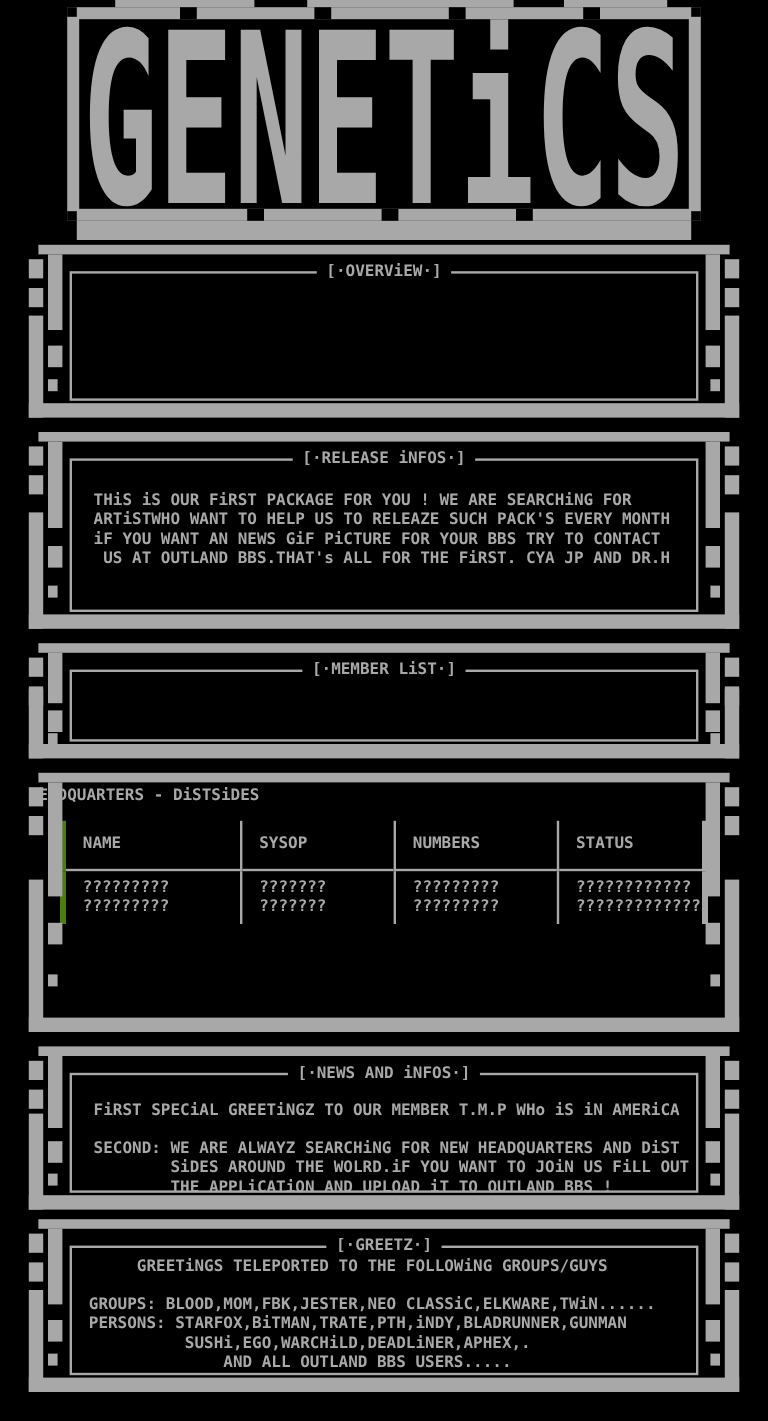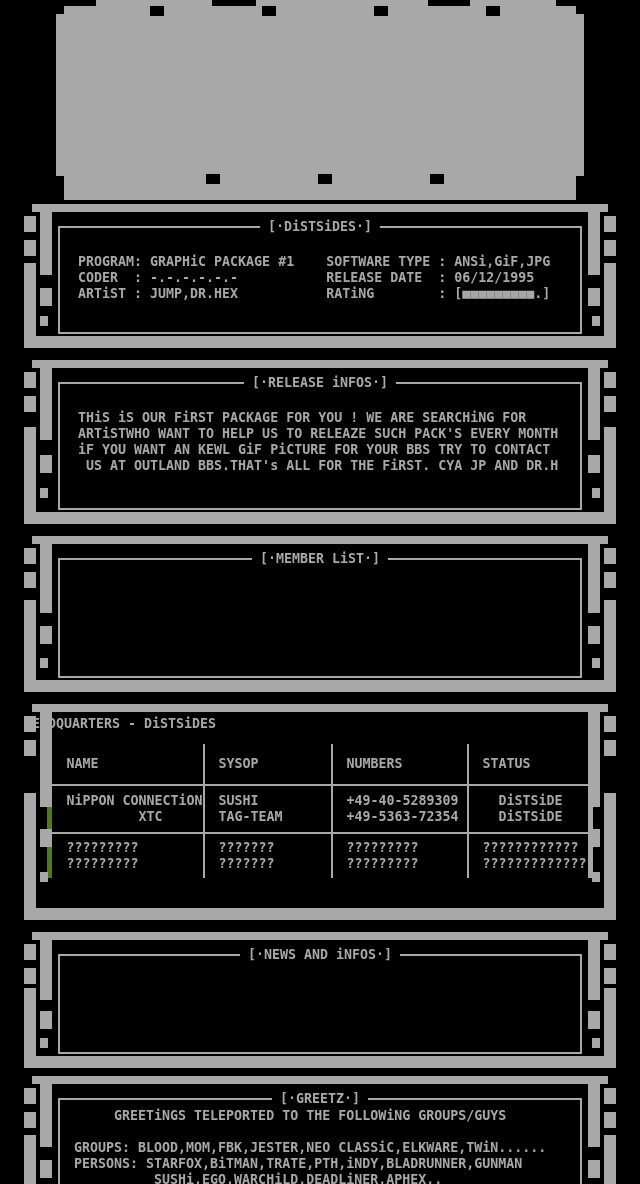--- a/index.html
+++ b/index.html
@@ -69,28 +69,30 @@
   <i class="k" style="left:56px;bottom:16px;width:8px;height:8px"></i>
   <i class="k" style="right:56px;bottom:16px;width:8px;height:8px"></i>
 
   <i class="k" style="left:150px;top:6px;width:14px;height:10px"></i>
   <i class="k" style="left:262px;top:6px;width:14px;height:10px"></i>
   <i class="k" style="left:374px;top:6px;width:14px;height:10px"></i>
   <i class="k" style="left:486px;top:6px;width:14px;height:10px"></i>
   <i class="k" style="left:206px;bottom:16px;width:14px;height:10px"></i>
   <i class="k" style="left:318px;bottom:16px;width:14px;height:10px"></i>
   <i class="k" style="left:430px;bottom:16px;width:14px;height:10px"></i>
+  <div class="lfield">
+    <svg viewBox="0 0 508 158" preserveAspectRatio="none">
+      <text x="254" y="153" text-anchor="middle" font-family="DejaVu Sans Mono, monospace" font-weight="bold" font-size="198" fill="#a8a8a8" textLength="502" lengthAdjust="spacingAndGlyphs">GENETiCS</text>
+    </svg>
+  </div>
 </div>
 
 <div class="sec" style="height:144px">
   <div class="inner">
-    <span class="sec-title">[·DiSTSiDES·]</span>
-    <div class="body">PROGRAM: GRAPHiC PACKAGE #1    SOFTWARE TYPE : ANSi,GiF,JPG
-CODER  : -.-.-.-.-.-           RELEASE DATE  : 06/12/1995
-ARTiST : JUMP,DR.HEX           RATiNG        : [■■■■■■■■■.]</div>
+    <span class="sec-title">[·OVERViEW·]</span>
   </div>
 <i class="f tbar"></i>
     <i class="f bbar"></i>
     <i class="f vtl"></i>
     <i class="f vtr"></i>
     <i class="f vbl"></i>
     <i class="f vbr"></i>
     <i class="f r1l"></i>
     <i class="f r2l"></i>
     <i class="f r1r"></i>
@@ -99,40 +101,40 @@
     <i class="f b2l"></i>
     <i class="f b1r"></i>
     <i class="f b2r"></i>
   </div>
 
 <div class="sec" style="height:164px">
   <div class="inner">
     <span class="sec-title">[·RELEASE iNFOS·]</span>
     <div class="body">THiS iS OUR FiRST PACKAGE FOR YOU ! WE ARE SEARCHiNG FOR
 ARTiSTWHO WANT TO HELP US TO RELEAZE SUCH PACK'S EVERY MONTH
-iF YOU WANT AN KEWL GiF PiCTURE FOR YOUR BBS TRY TO CONTACT
+iF YOU WANT AN NEWS GiF PiCTURE FOR YOUR BBS TRY TO CONTACT
  US AT OUTLAND BBS.THAT's ALL FOR THE FiRST. CYA JP AND DR.H</div>
   </div>
 <i class="f tbar"></i>
     <i class="f bbar"></i>
     <i class="f vtl"></i>
     <i class="f vtr"></i>
     <i class="f vbl"></i>
     <i class="f vbr"></i>
     <i class="f r1l"></i>
     <i class="f r2l"></i>
     <i class="f r1r"></i>
     <i class="f r2r"></i>
     <i class="f b1l"></i>
     <i class="f b2l"></i>
     <i class="f b1r"></i>
     <i class="f b2r"></i>
   </div>
 
-<div class="sec" style="height:156px">
+<div class="sec" style="height:96px">
   <div class="inner">
     <span class="sec-title">[·MEMBER LiST·]</span>
   </div>
 <i class="f tbar"></i>
     <i class="f bbar"></i>
     <i class="f vtl"></i>
     <i class="f vtr"></i>
     <i class="f vbl"></i>
     <i class="f vbr"></i>
     <i class="f r1l"></i>
@@ -147,30 +149,20 @@
 
 <div class="sec" style="height:216px">
   <div class="hq-title">HEADQUARTERS - DiSTSiDES</div>
   <table class="hq">
     <tbody>
         <tr class="hrow">
       <th class="c1">NAME</th>
       <th class="c2">SYSOP</th>
       <th class="c3">NUMBERS</th>
       <th class="c4">STATUS</th>
-    </tr>
-    <tr class="r2">
-      <td>NiPPON CONNECTiON
-         XTC</td>
-      <td>SUSHI
-TAG-TEAM</td>
-      <td>+49-40-5289309
-+49-5363-72354</td>
-      <td>  DiSTSiDE
-  DiSTSiDE</td>
     </tr>
     <tr class="r3">
       <td>?????????
 ?????????</td>
       <td>???????
 ???????</td>
       <td>?????????
 ?????????</td>
       <td>????????????
 ?????????????</td>
@@ -189,20 +181,25 @@
     <i class="f r2r"></i>
     <i class="f b1l"></i>
     <i class="f b2l"></i>
     <i class="f b1r"></i>
     <i class="f b2r"></i>
   </div>
 
 <div class="sec" style="height:136px;margin-bottom:8px">
   <div class="inner">
     <span class="sec-title">[·NEWS AND iNFOS·]</span>
+    <div class="body pt22">FiRST SPECiAL GREETiNGZ TO OUR MEMBER T.M.P WHo iS iN AMERiCA
+
+SECOND: WE ARE ALWAYZ SEARCHiNG FOR NEW HEADQUARTERS AND DiST
+        SiDES AROUND THE WOLRD.iF YOU WANT TO JOiN US FiLL OUT
+        THE APPLiCATiON AND UPLOAD iT TO OUTLAND BBS !</div>
   </div>
 <i class="f tbar"></i>
     <i class="f bbar"></i>
     <i class="f vtl"></i>
     <i class="f vtr"></i>
     <i class="f vbl"></i>
     <i class="f vbr"></i>
     <i class="f r1l"></i>
     <i class="f r2l"></i>
     <i class="f r1r"></i>

